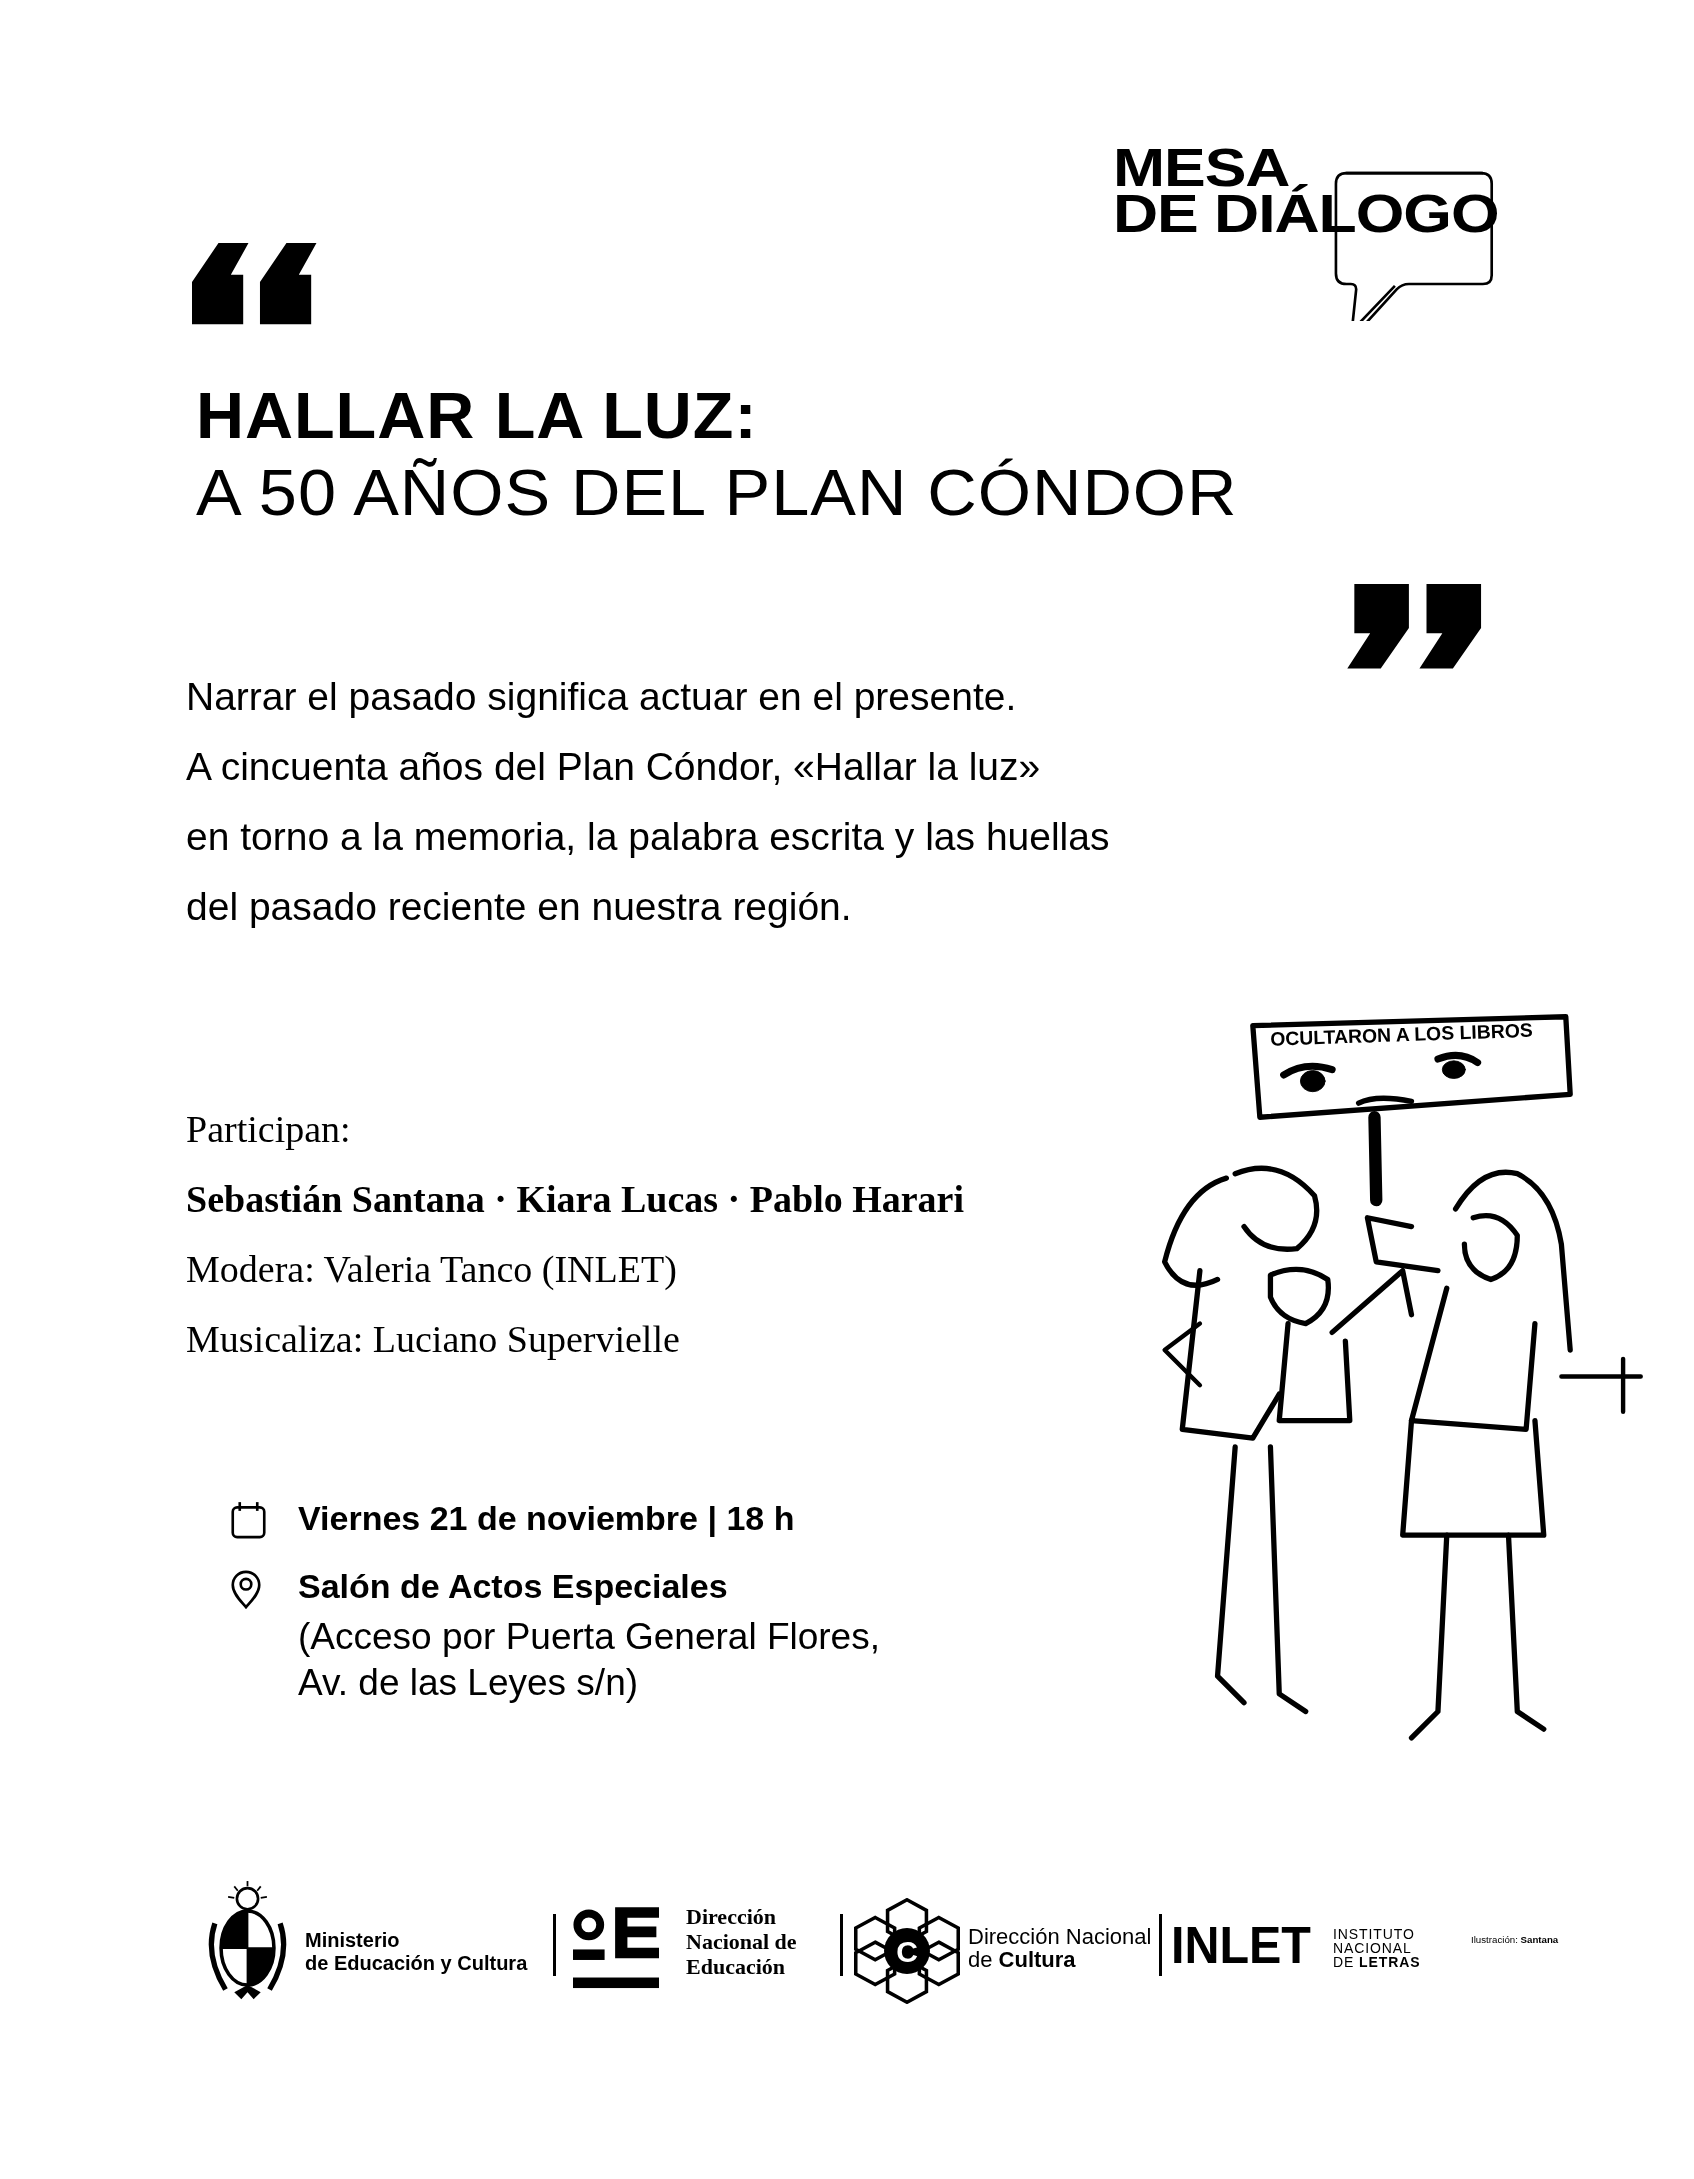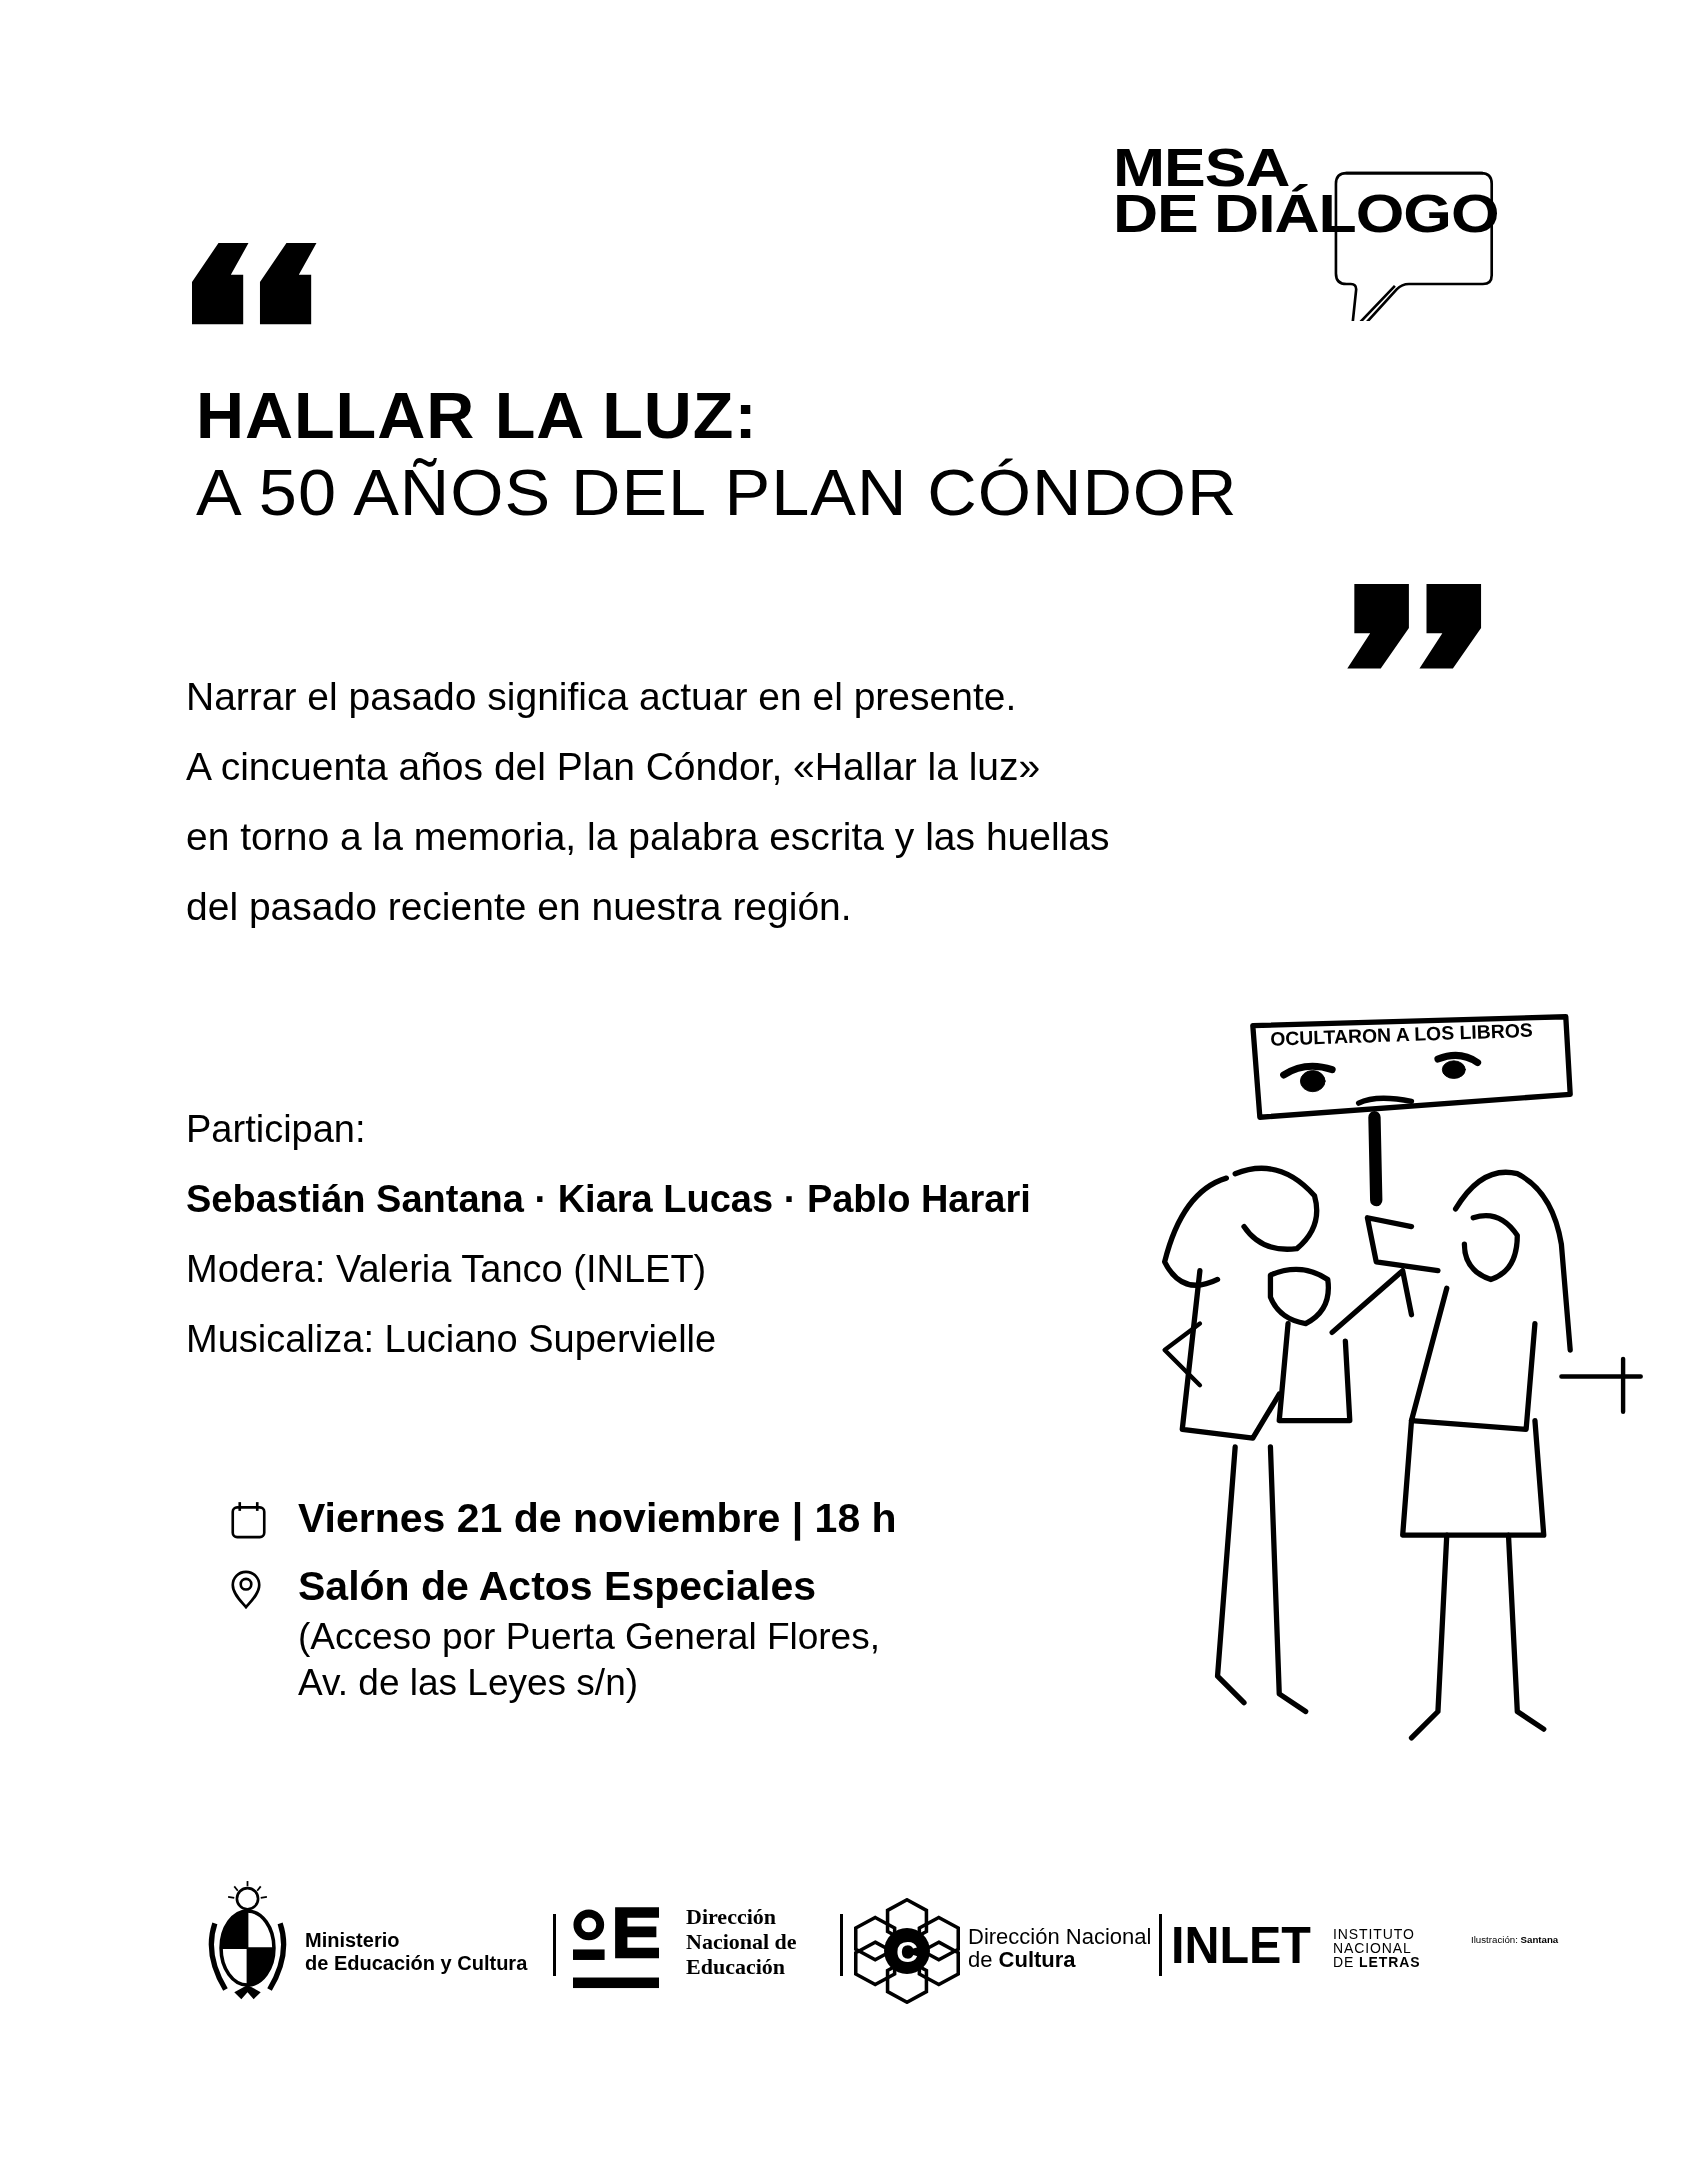--- a/index.html
+++ b/index.html
@@ -18,29 +18,29 @@
   
   .title { left: 196px; top: 379px; white-space: nowrap; }
   .title-1 { font-family: "Liberation Sans", sans-serif; font-weight: 700; font-size: 64px; line-height: 74px; letter-spacing: 0.9px; transform: scaleX(1.04); transform-origin: left top; }
   .title-2 { font-family: "Liberation Sans", sans-serif; font-weight: 400; font-size: 64px; line-height: 81px; letter-spacing: 0.9px; transform: scaleX(1.07); transform-origin: left top; }
 
   
   .para { left: 186px; top: 662px; width: 1235px; }
   .para-line { font-size: 39px; line-height: 70px; white-space: nowrap; }
 
   
-  .parts { left: 186px; top: 1094px; }
+  .parts { left: 186px; top: 1094px; font-family: Liberation Serif, serif; }
   .parts-line { font-size: 38px; line-height: 70px; white-space: nowrap; }
   .parts-bold { font-weight: 700; }
 
   
   .info { left: 231px; top: 1495px; }
   .info-row { display: flex; align-items: flex-start; }
   .info-icon { width: 67px; flex: 0 0 67px; padding-top: 7px; }
-  .info-bold { font-weight: 700; font-size: 41px; line-height: 46px; white-space: nowrap; }
+  .info-bold { font-weight: 700; font-size: 34px; line-height: 46px; white-space: nowrap; }
   .info-reg { font-weight: 400; font-size: 37px; line-height: 46px; white-space: nowrap; }
 
   
   .illus { left: 1147px; top: 1006px; width: 529px; height: 882px; }
 
   
   .footer { left: 199px; top: 1879px; width: 1367px; height: 132px; }
   .logo-text { position: absolute; font-size: 19.4px; line-height: 23px; font-weight: 700; white-space: nowrap; }
   .divider { position: absolute; width: 2.6px; background: #000; }
   .small { font-size: 9.7px; }

